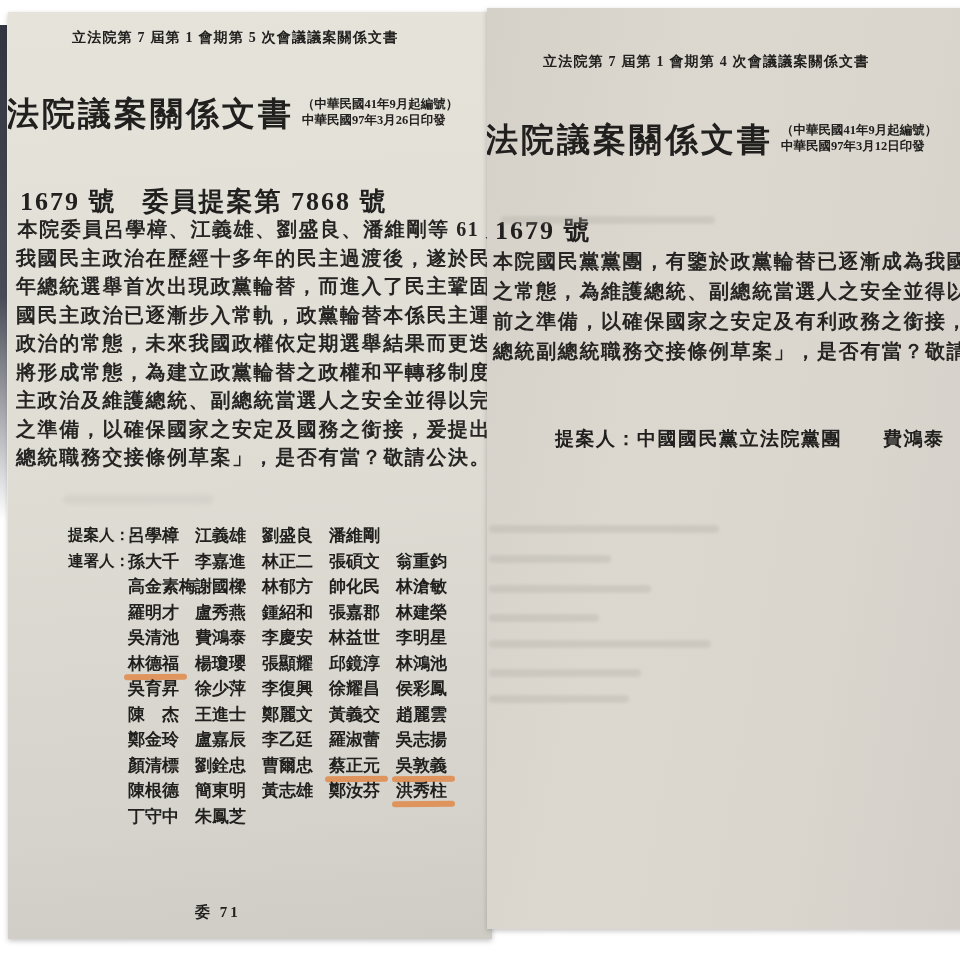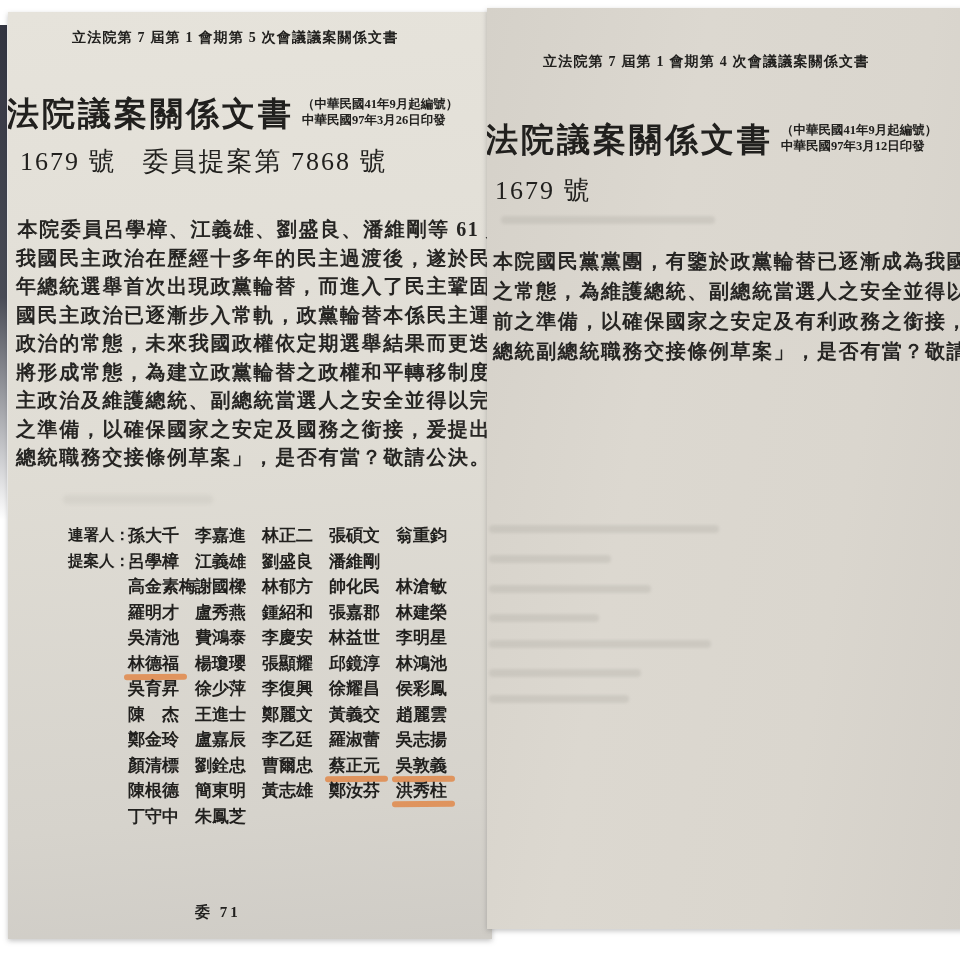--- a/index.html
+++ b/index.html
@@ -31,21 +31,21 @@
   .page-left .session-line{left:64px;top:17px;}
   .page-right .session-line{left:56px;top:45px;}
   .title-row{position:absolute;display:flex;align-items:flex-start;white-space:nowrap;margin-top:24px;}
   .page-left .title-row{left:-2px;top:56px;}
   .page-right .title-row{left:-2px;top:86px;}
   .doc-title{
     font-size:33px;font-weight:bold;letter-spacing:3px;margin:0;white-space:nowrap;
   }
   .title-notes{margin-left:8px;padding-top:4px;}
   .title-note{font-size:12.5px;font-weight:bold;line-height:16px;white-space:nowrap;letter-spacing:0;}
-  .case-line{position:absolute;display:flex;gap:26px;font-weight:normal;white-space:nowrap;letter-spacing:2px;}
+  .case-line{position:absolute;display:flex;gap:26px;font-weight:bold;white-space:nowrap;letter-spacing:2px;margin-top:40px;}
   .page-left .case-line{left:12px;top:132px;font-size:26px;}
   .page-right .case-line{left:8px;top:165px;font-size:26px;}
   .body-lines{position:absolute;}
   .page-left .body-lines{left:8px;top:203px;}
   .page-right .body-lines{left:6px;top:238px;}
   .body-line{
     font-size:20px;font-weight:600;letter-spacing:1.6px;white-space:nowrap;color:#262523;
   }
   .page-left .body-line{height:28.5px;line-height:28.5px;}
   .page-right .body-line{height:30px;line-height:30px;}
@@ -106,35 +106,35 @@
         <div class="body-line">將形成常態，為建立政黨輪替之政權和平轉移制度，鞏固</div>
         <div class="body-line">主政治及維護總統、副總統當選人之安全並得以完成就職</div>
         <div class="body-line">之準備，以確保國家之安定及國務之銜接，爰提出「總統</div>
         <div class="body-line">總統職務交接條例草案」，是否有當？敬請公決。</div>
       </div>
 
     <div class="faint-smudge" style="left:55px;top:483px;width:150px;height:9px;"></div>
 
     <div class="signers">
         <div class="signer-row">
+          <span class="signer-label">提案人：</span>
+          <span class="signer-cell">呂學樟</span>
+          <span class="signer-cell">江義雄</span>
+          <span class="signer-cell">劉盛良</span>
+          <span class="signer-cell">潘維剛</span>
+        </div>
+        <div class="signer-row">
           <span class="signer-label">連署人：</span>
           <span class="signer-cell">孫大千</span>
           <span class="signer-cell">李嘉進</span>
           <span class="signer-cell">林正二</span>
           <span class="signer-cell">張碩文</span>
           <span class="signer-cell">翁重鈞</span>
         </div>
         <div class="signer-row">
-          <span class="signer-label">提案人：</span>
-          <span class="signer-cell">呂學樟</span>
-          <span class="signer-cell">江義雄</span>
-          <span class="signer-cell">劉盛良</span>
-          <span class="signer-cell">潘維剛</span>
-        </div>
-        <div class="signer-row">
           <span class="signer-label"></span>
           <span class="signer-cell">高金素梅</span>
           <span class="signer-cell">謝國樑</span>
           <span class="signer-cell">林郁方</span>
           <span class="signer-cell">帥化民</span>
           <span class="signer-cell">林滄敏</span>
         </div>
         <div class="signer-row">
           <span class="signer-label"></span>
           <span class="signer-cell">羅明才</span>
@@ -224,20 +224,21 @@
       <span>1679 號</span>
     </div>
 
     <div class="body-lines">
         <div class="body-line">本院國民黨黨團，有鑒於政黨輪替已逐漸成為我國民</div>
         <div class="body-line">之常態，為維護總統、副總統當選人之安全並得以完</div>
         <div class="body-line">前之準備，以確保國家之安定及有利政務之銜接，爰</div>
         <div class="body-line">總統副總統職務交接條例草案」，是否有當？敬請公決</div>
       </div>
 
+    <div class="proposer-line">提案人：中國國民黨立法院黨團　　費鴻泰</div>
 
     <div>
       <div class="bleed" style="left:14px;top:208px;width:214px;"></div>
       <div class="bleed" style="left:2px;top:517px;width:230px;"></div>
       <div class="bleed" style="left:2px;top:547px;width:122px;"></div>
       <div class="bleed" style="left:2px;top:577px;width:162px;"></div>
       <div class="bleed" style="left:2px;top:606px;width:110px;"></div>
       <div class="bleed" style="left:2px;top:632px;width:222px;"></div>
       <div class="bleed" style="left:2px;top:661px;width:152px;"></div>
       <div class="bleed" style="left:2px;top:687px;width:140px;"></div>

